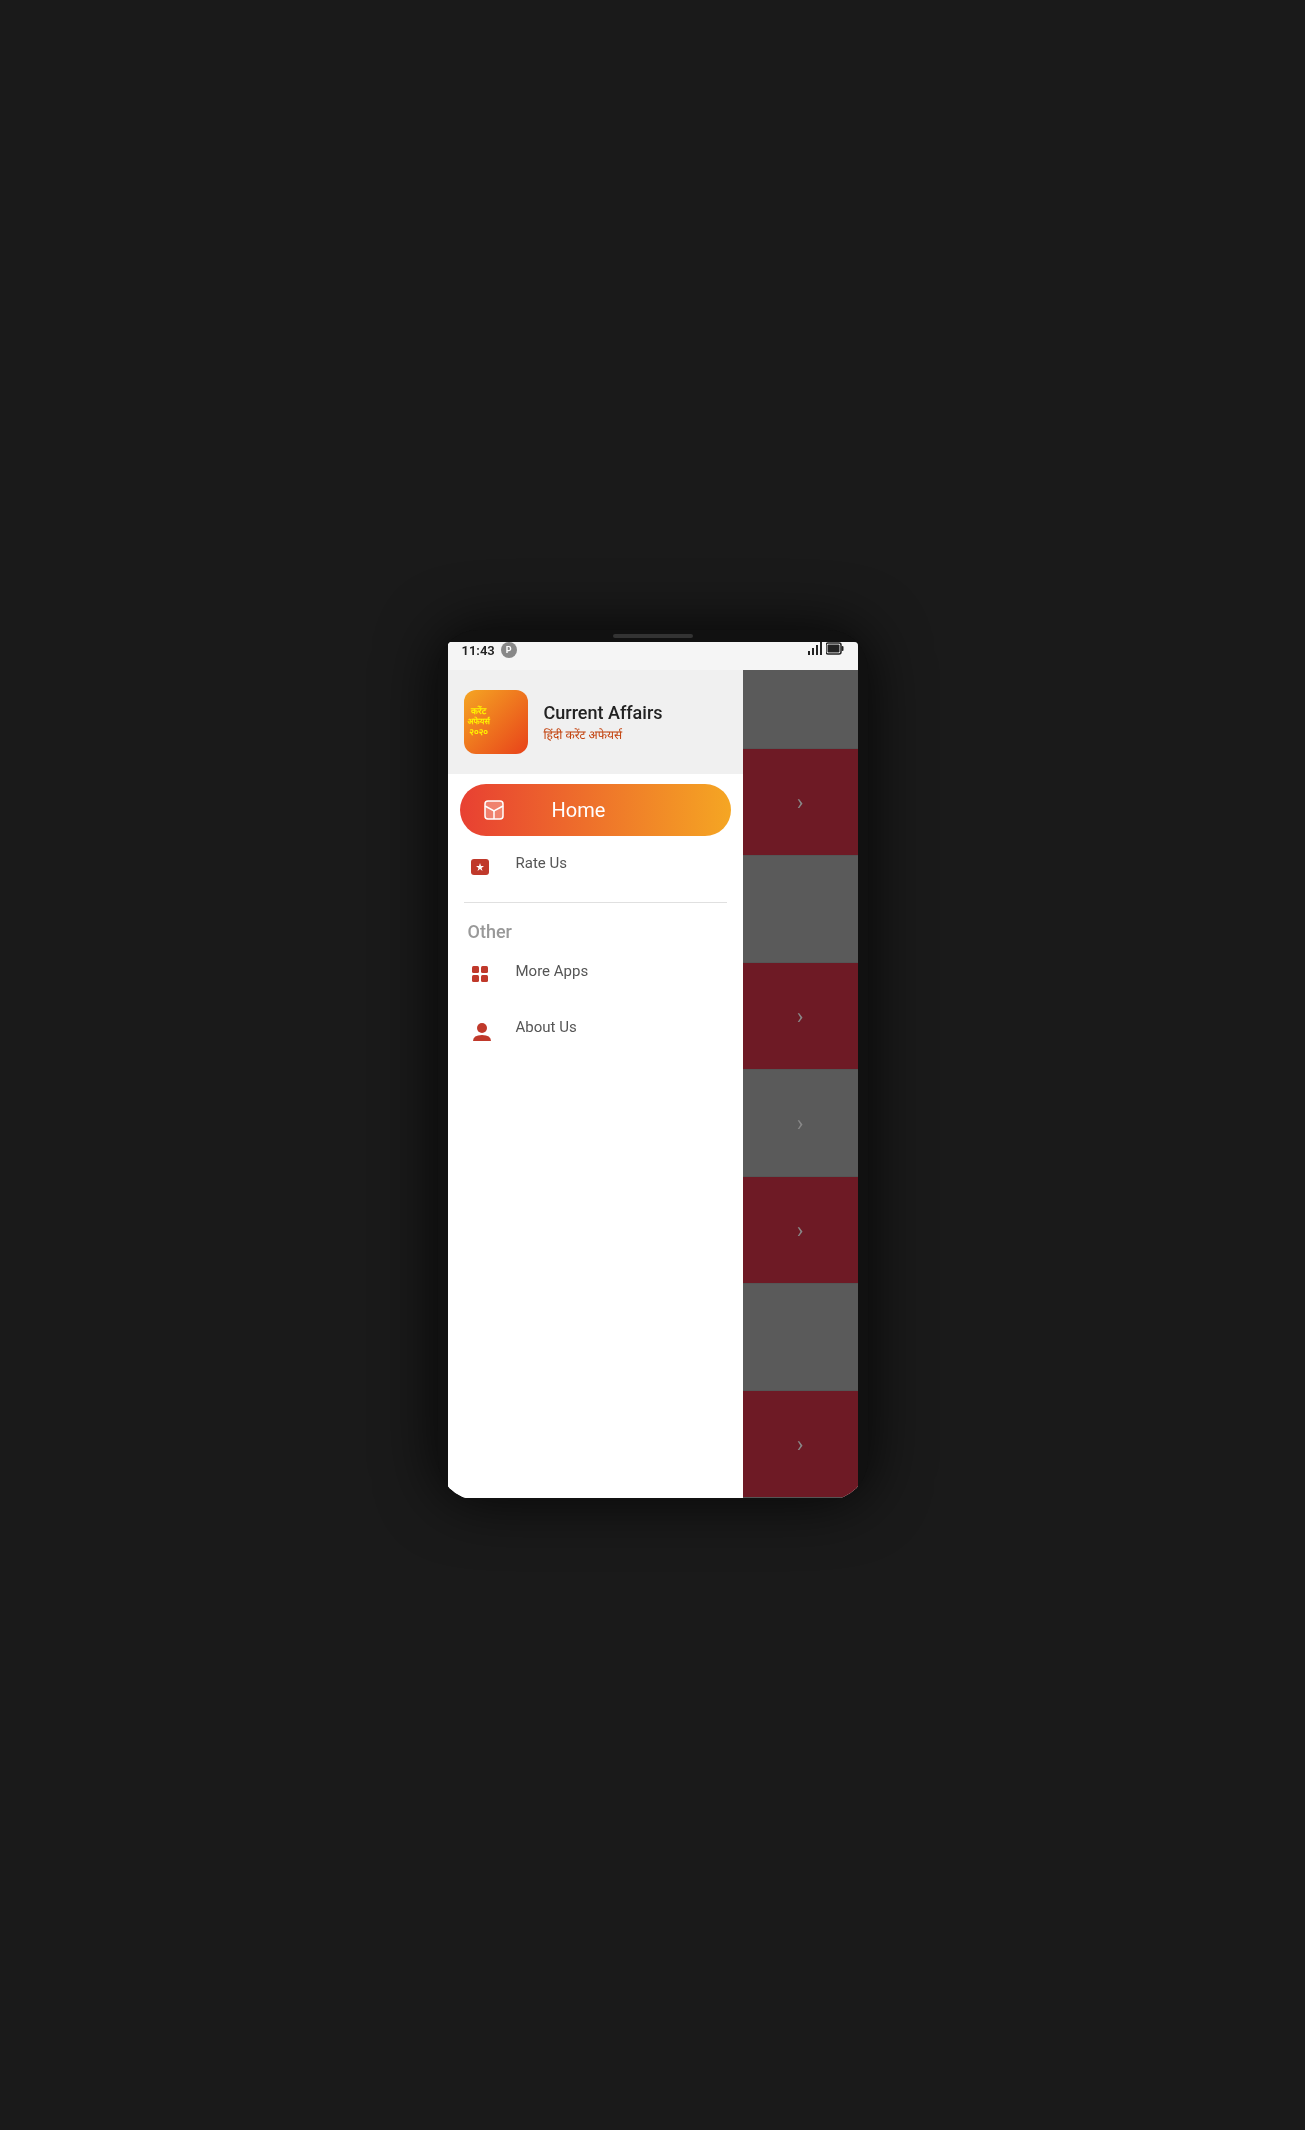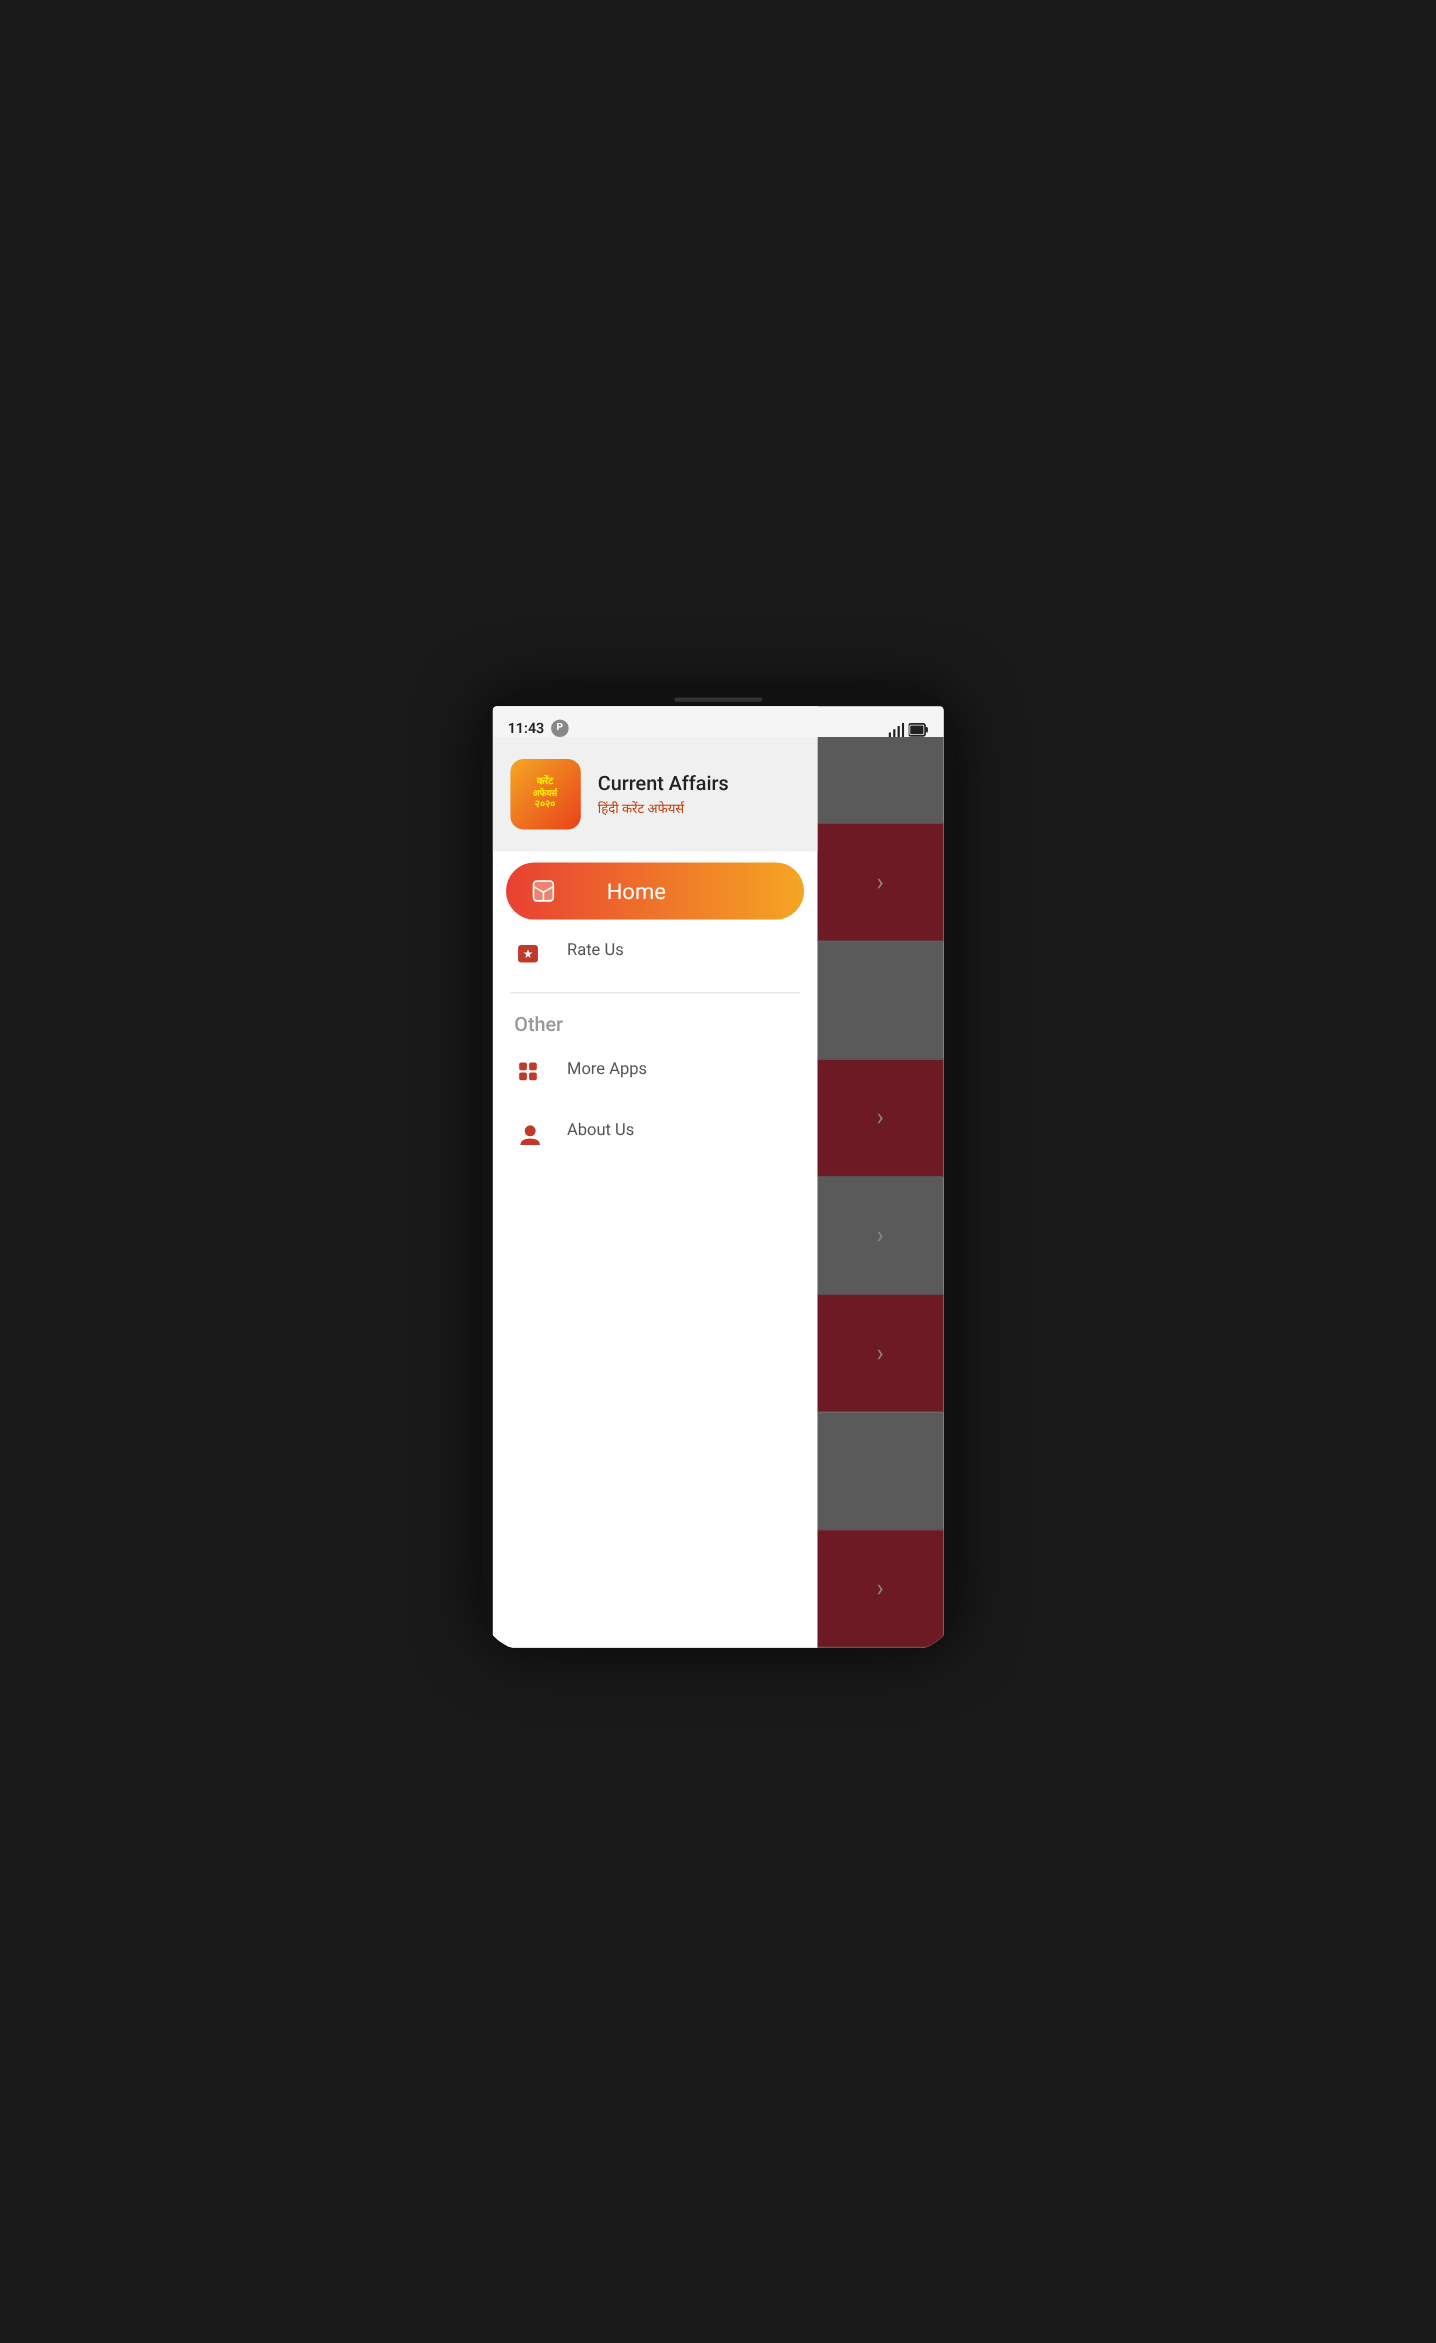--- a/index.html
+++ b/index.html
@@ -49,21 +49,21 @@
 
     
     .status-bar {
       position: absolute;
       top: 0;
       left: 0;
       right: 0;
       height: 28px;
       background: #f5f5f5;
       display: flex;
-      align-items: flex-end;
+      align-items: flex-start;
       justify-content: space-between;
       padding: 0 14px;
       z-index: 10;
     }
 
     .status-left {
       display: flex;
       align-items: center;
       gap: 6px;
     }
@@ -114,21 +114,21 @@
       gap: 16px;
     }
 
     .app-logo {
       width: 64px;
       height: 64px;
       border-radius: 12px;
       background: linear-gradient(135deg, #f5a623 0%, #e8421a 100%);
       display: flex;
       flex-direction: column;
-      align-items: center;
+      align-items: flex-start;
       justify-content: center;
       flex-shrink: 0;
       padding: 4px;
       position: relative;
       overflow: hidden;
     }
 
     .app-logo-inner {
       font-size: 6.5px;
       color: #fff200;

